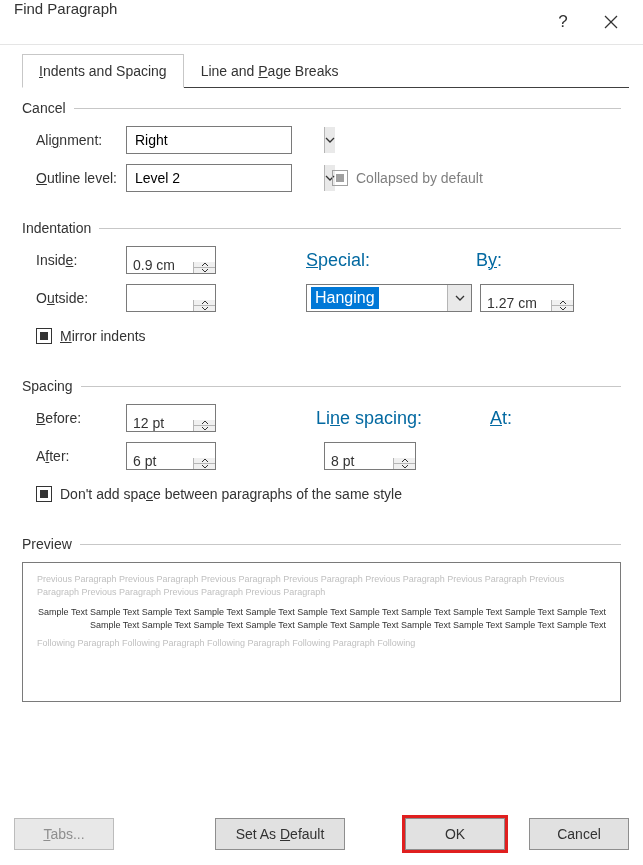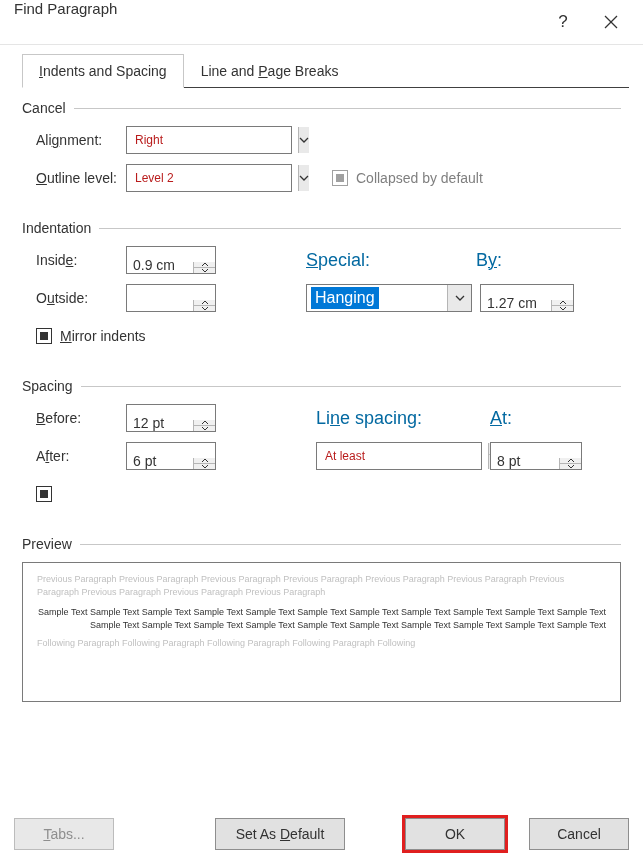--- a/index.html
+++ b/index.html
@@ -16,21 +16,21 @@
   .body { border: 0; padding: 8px 8px 0 8px; }
   .group { margin-bottom: 18px; }
   .group-header { display: flex; align-items: center; margin-bottom: 10px; }
   .group-title { font-size: 14px; color: #333; margin-right: 8px; }
   .group-line { flex: 1; height: 1px; background: #c7c7c7; }
   .row { display: flex; align-items: center; margin-bottom: 10px; min-height: 28px; }
   .label { width: 104px; font-size: 14px; color: #333; padding-left: 14px; }
   .label2 { font-size: 18px; color: #0369a1; }
   .underline { text-decoration: underline; text-decoration-thickness: 1px; }
   .combo { display: flex; width: 166px; height: 28px; border: 1px solid #7a7a7a; background: #fff; }
-  .combo input { flex: 1; border: none; outline: none; padding: 0 8px; font-size: 12px; background: transparent; color: #b91c1c; }
+  .combo input { flex: 1; border: none; outline: none; padding: 0 8px; font-size: 14px; background: transparent; color: #000000; }
   .combo .arrow { width: 24px; background: #e9e9e9; border-left: 1px solid #b5b5b5; display: flex; align-items: center; justify-content: center; }
   .combo .arrow svg { width: 10px; height: 6px; }
   .spin { display: flex; width: 90px; height: 28px; border: 1px solid #7a7a7a; background: #fff; align-items: flex-end; }
   .spin input { flex: 1; border: none; outline: none; padding: 0 6px; font-size: 14px; background: transparent; color: #333; width: 100%; }
   .spin .ud { width: 22px; border-left: 1px solid #b5b5b5; background: #f0f0f0; display: flex; flex-direction: column; }
   .spin .ud div { flex: 1; display: flex; align-items: center; justify-content: center; }
   .spin .ud div:first-child { border-bottom: 1px solid #b5b5b5; }
   .spin .ud svg { width: 8px; height: 5px; }
   .check { display: flex; align-items: center; font-size: 14px; color: #333; padding-left: 14px; gap: 8px; }
   .check .box { width: 16px; height: 16px; border: 1px solid #333; display: flex; align-items: center; justify-content: center; }
@@ -227,48 +227,41 @@
                   </svg>
                 </div>
                 <div>
                   <svg viewBox="0 0 8 5">
                     <polyline points="1,1 4,4 7,1" fill="none" stroke="#333"></polyline>
                   </svg>
                 </div>
               </div>
           </div>
           <div style="width:100px"></div>
-          <div class="combo" style="width:166px">
-            <input readonly="" value="At least" style="">
-            <div class="arrow">
-                <svg viewBox="0 0 10 6">
-                  <polyline points="1,1 5,5 9,1" fill="none" stroke="#333" stroke-width="1.3"></polyline>
-                </svg>
-              </div>
-          </div>
           <div style="width:8px"></div>
           <div class="spin" style="width:92px">
             <input value="8 pt" style="">
             <div class="ud">
                 <div>
                   <svg viewBox="0 0 8 5">
                     <polyline points="1,4 4,1 7,4" fill="none" stroke="#333"></polyline>
                   </svg>
                 </div>
                 <div>
                   <svg viewBox="0 0 8 5">
                     <polyline points="1,1 4,4 7,1" fill="none" stroke="#333"></polyline>
                   </svg>
                 </div>
               </div>
           </div>
         </div>
         <div class="row">
           <div class="check">
             <span class="box filled"></span>
+            <span>Don't add spa<span class="underline">c</span>e between paragraphs of the same style</span>
           </div>
         </div>
       </div>
 
       <div class="group" style="margin-top:28px;">
         <div class="group-header">
           <span class="group-title">Preview</span>
           <span class="group-line"></span>
         </div>
         <div class="preview-box">

